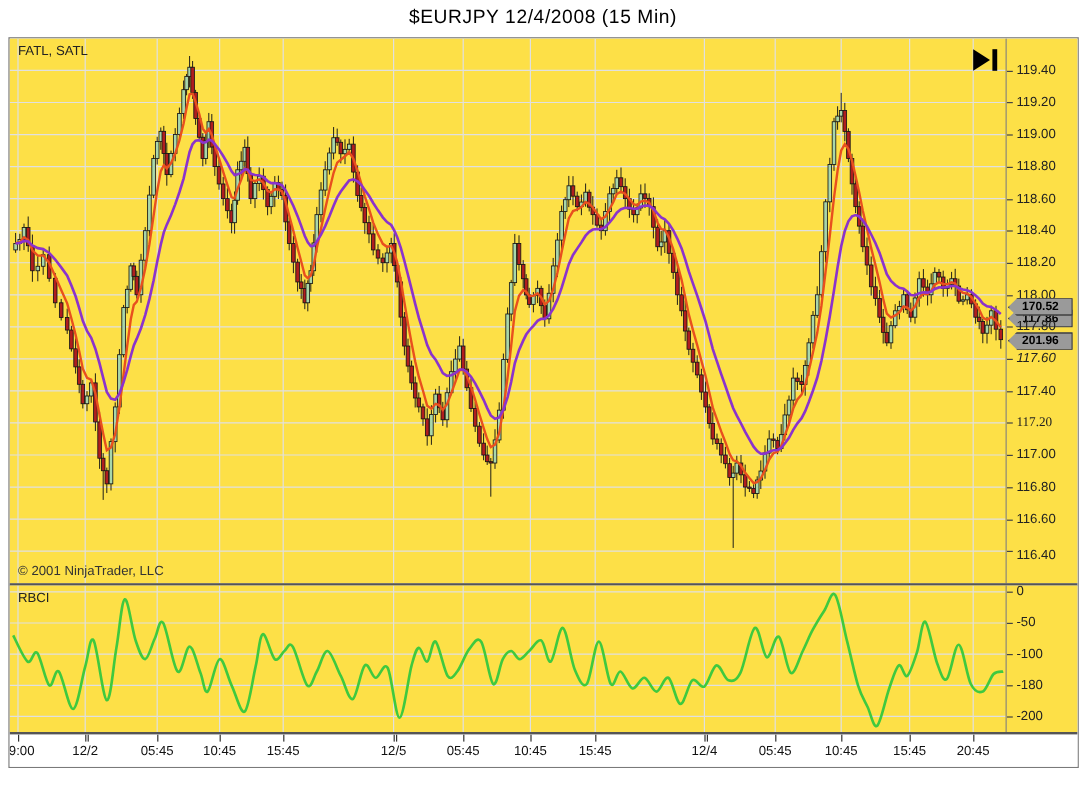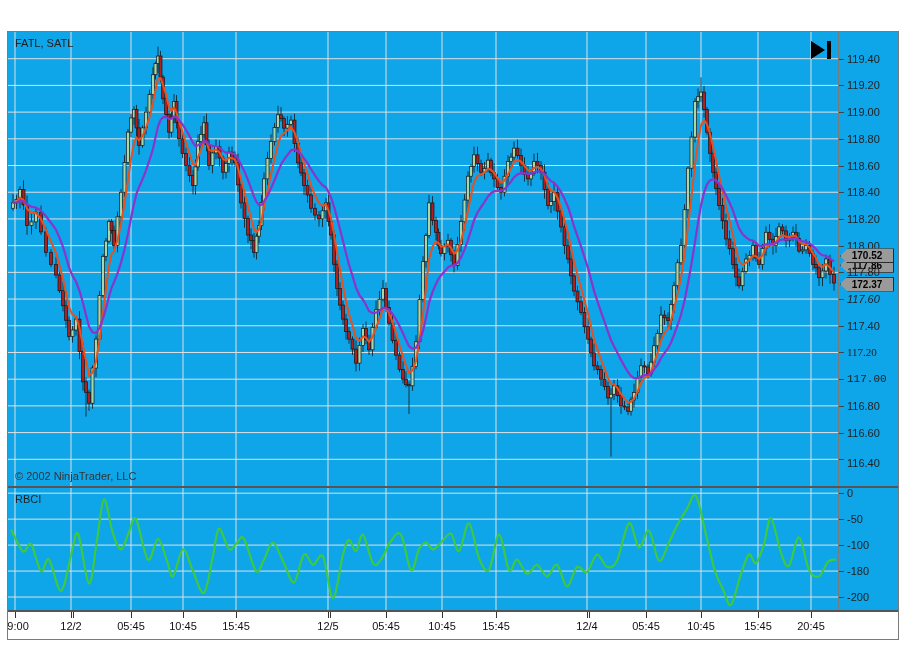--- a/index.html
+++ b/index.html
@@ -1,21 +1,21 @@
 <!DOCTYPE html>
 <html><head>
 <meta charset="utf-8">
 <style>
   html,body{margin:0;padding:0;background:#fff;font-family:"Liberation Sans",sans-serif;}
   #stage{position:relative;width:905px;height:657px;background:#fff;overflow:hidden;}
   #chart-title{position:absolute;top:6px;left:0;width:905px;text-align:center;
     font-size:16px;color:#000;letter-spacing:.5px;}
   #frame{position:absolute;left:7px;top:31px;width:890px;height:607px;
     border:1px solid #7a7a7a;background:#fff;overflow:hidden;}
-  .panel{position:absolute;left:0;overflow:hidden;background:#0ea5e9;}
+  .panel{position:absolute;left:0;overflow:hidden;background:#fde047;}
   #price-plot{top:0;width:830px;height:454px;border-right:1px solid #7a7a7a;}
   #price-axis{top:0;left:831px;width:59px;height:454px;}
   #splitter{position:absolute;top:454px;left:0;width:890px;height:2px;background:#555;}
   #rbci-plot{top:456px;width:830px;height:122px;border-right:1px solid #7a7a7a;}
   #rbci-axis{top:456px;left:831px;width:59px;height:122px;}
   #time-axis{position:absolute;top:578px;left:0;width:890px;height:29px;border-top:2px solid #555;background:#fff;overflow:hidden;}
   .panel-label{position:absolute;top:5px;left:7px;font-size:11px;color:#222;z-index:5;}
   #copyright{position:absolute;left:7px;bottom:4px;font-size:11px;color:#333;z-index:5;}
   .ylab{position:absolute;left:8px;transform:translateY(-50%);font-size:11px;color:#222;z-index:2;white-space:nowrap;}
   .ytick{position:absolute;left:0;width:5px;height:1px;background:#444;z-index:2;}
@@ -24,26 +24,27 @@
     line-height:13px;clip-path:polygon(0 50%,14% 0,100% 0,100% 100%,14% 100%);}
   .xlab{position:absolute;top:8px;transform:translateX(-50%);font-size:11px;color:#111;white-space:nowrap;}
   .xtick{position:absolute;top:0;width:1px;height:6px;background:#333;}
   #go-last{position:absolute;top:8px;left:800px;width:26px;height:20px;cursor:pointer;z-index:6;}
   svg{display:block;}
 </style>
 </head>
 <body>
 
 <div id="stage">
+  <div id="chart-title">$EURJPY  12/4/2008 (15 Min)</div>
 
   <div id="frame">
 
     <div id="price-plot" class="panel">
       <span class="panel-label">FATL, SATL</span>
-      <div id="copyright">© 2002 NinjaTrader, LLC</div>
+      <div id="copyright">© 2001 NinjaTrader, LLC</div>
       <div id="go-last">
         <svg width="26" height="20" viewBox="0 0 26 20">
           <path d="M3 1 L17 10 L3 19 Z" fill="#000"></path>
           <rect x="19" y="1" width="4" height="18" fill="#000"></rect>
         </svg>
       </div>
     <svg width="830" height="454">
           <line x1="0" y1="26.705882352939724" x2="830" y2="26.705882352939724" stroke="#e0e0e0" stroke-width="1"></line>
           <line x1="0" y1="53.41176470588135" x2="830" y2="53.41176470588135" stroke="#e0e0e0" stroke-width="1"></line>
           <line x1="0" y1="80.11764705882297" x2="830" y2="80.11764705882297" stroke="#e0e0e0" stroke-width="1"></line>
@@ -600,30 +601,30 @@
         <div class="ylab" style="top: 213.647px;">118.00</div>
         <div class="ytick" style="top: 240.353px;"></div>
         <div class="ylab" style="top: 240.353px;">117.80</div>
         <div class="ytick" style="top: 267.059px;"></div>
         <div class="ylab" style="top: 267.059px; font-style: italic;">117.60</div>
         <div class="ytick" style="top: 293.765px;"></div>
         <div class="ylab" style="top: 293.765px;">117.40</div>
         <div class="ytick" style="top: 320.471px;"></div>
         <div class="ylab" style="top: 320.471px; font-family: Liberation Serif, serif;">117.20</div>
         <div class="ytick" style="top: 347.176px;"></div>
-        <div class="ylab" style="top: 347.176px; font-family: Liberation Mono, monospace;">117.00</div>
+        <div class="ylab" style="top: 347.176px;">117.00</div>
         <div class="ytick" style="top: 373.882px;"></div>
         <div class="ylab" style="top: 373.882px;">116.80</div>
         <div class="ytick" style="top: 400.588px;"></div>
         <div class="ylab" style="top: 400.588px;">116.60</div>
         <div class="ytick" style="top: 427.294px;"></div>
         <div class="ylab" style="top: 431px;">116.40</div>
         <div class="price-tag" style="top: 216.494px; z-index: 3;">170.52</div>
         <div class="price-tag" style="top: 225.841px; z-index: 1;">117.86</div>
-        <div class="price-tag" style="top: 244.535px; z-index: 3;">172.37</div>
+        <div class="price-tag" style="top: 244.535px; z-index: 3;">201.96</div>
       </div>
 
     <div id="splitter"></div>
 
     <div id="rbci-plot" class="panel">
       <span class="panel-label">RBCI</span>
     <svg width="830" height="122">
           <line x1="0" y1="5.191489361702128" x2="830" y2="5.191489361702128" stroke="#e0e0e0" stroke-width="1"></line>
           <line x1="0" y1="31.148936170212764" x2="830" y2="31.148936170212764" stroke="#e0e0e0" stroke-width="1"></line>
           <line x1="0" y1="57.1063829787234" x2="830" y2="57.1063829787234" stroke="#e0e0e0" stroke-width="1"></line>

